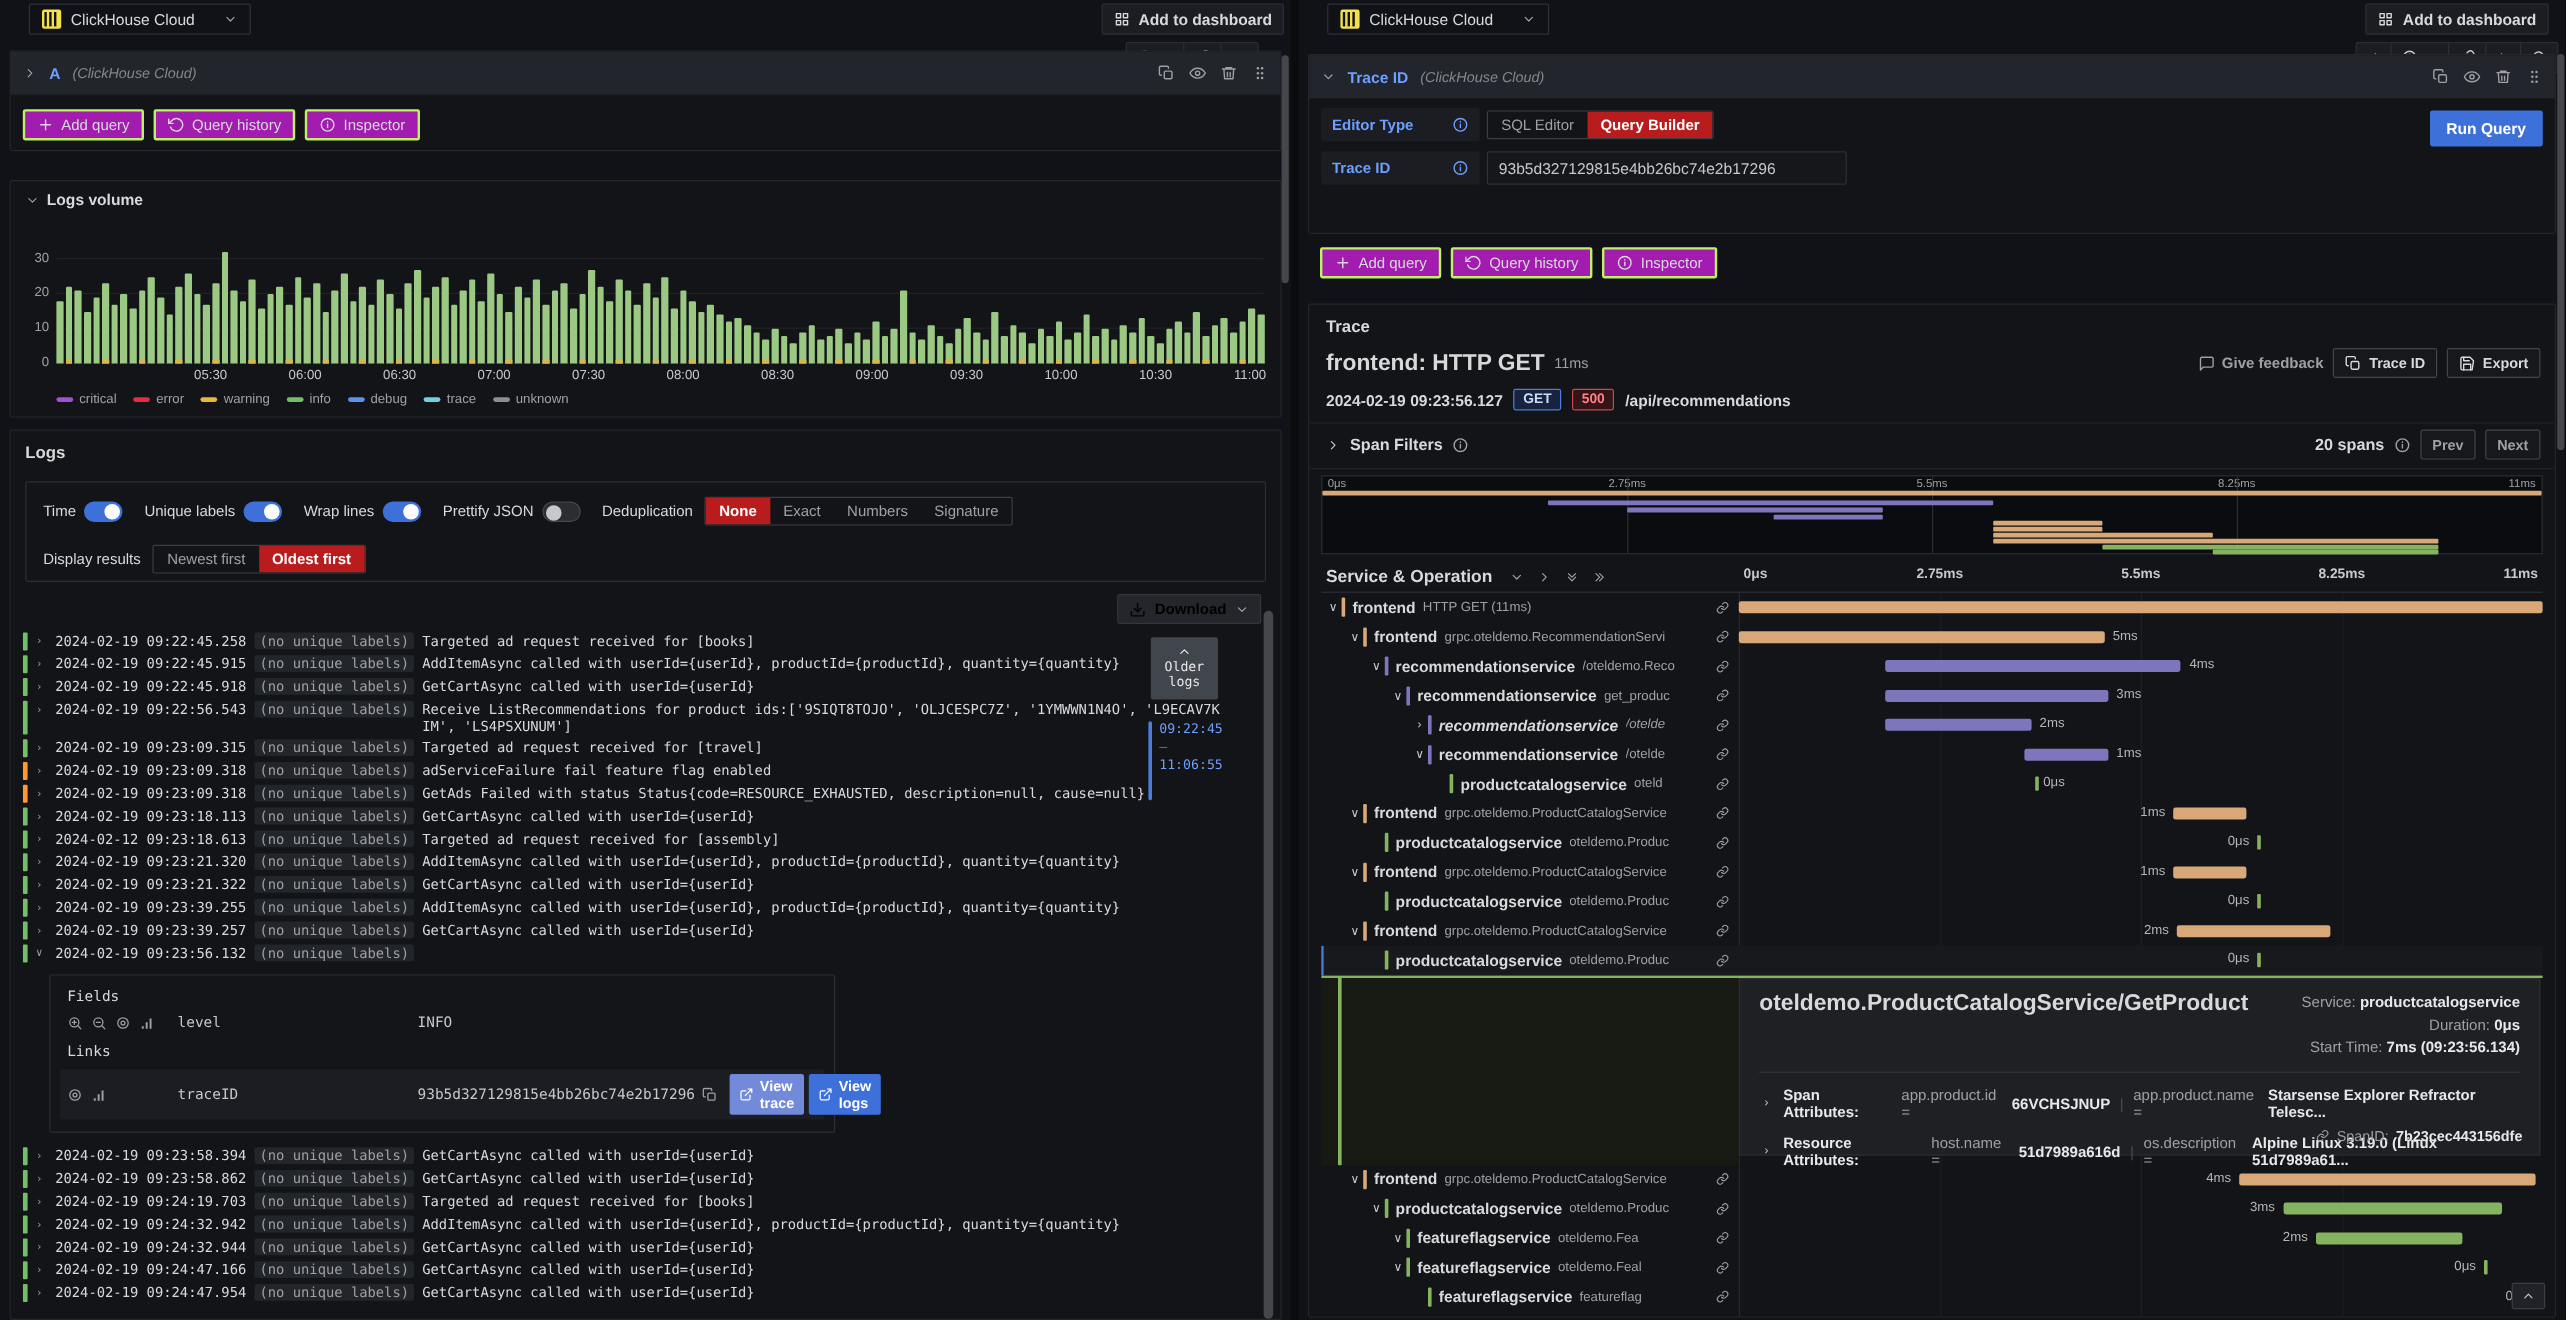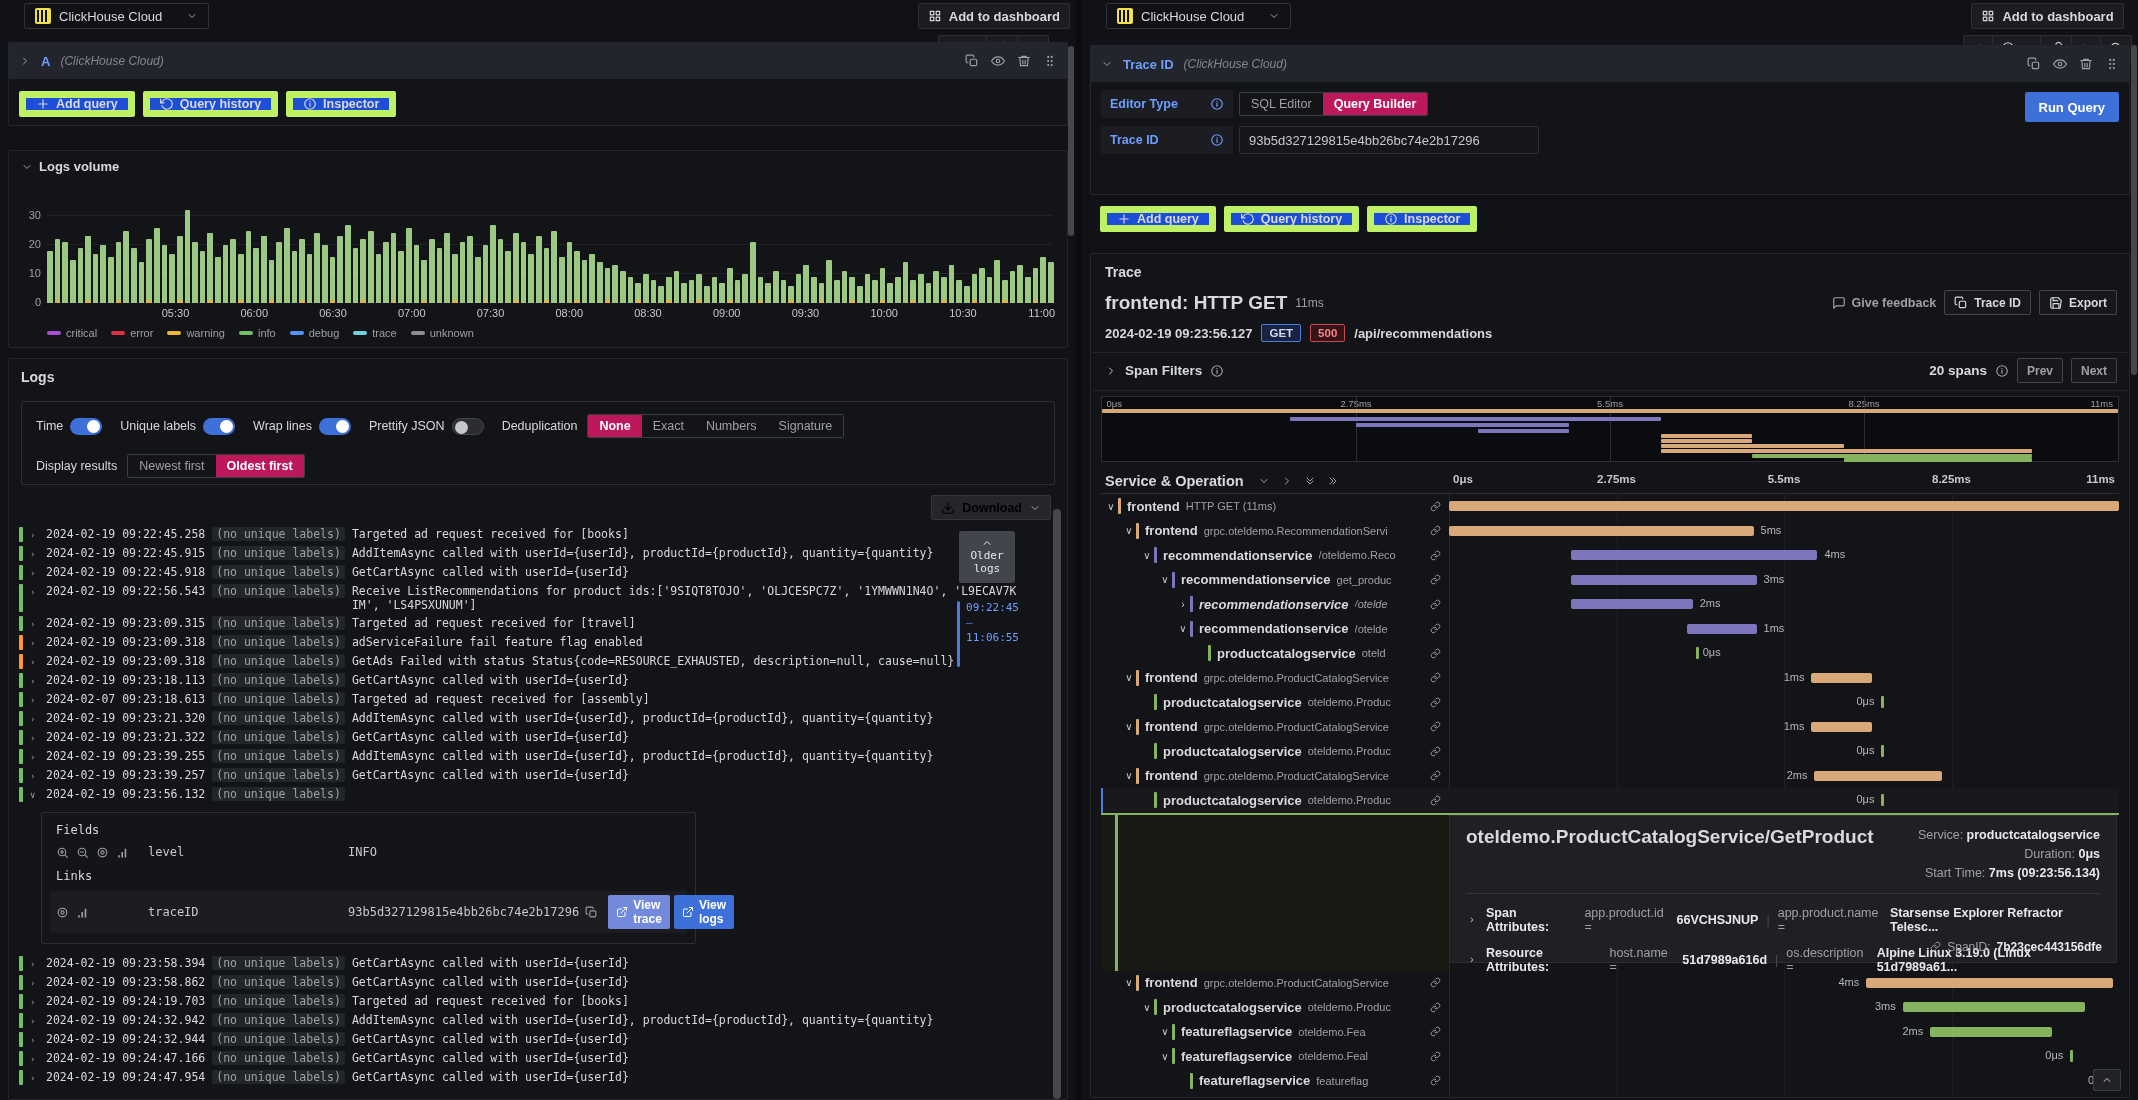--- a/index.html
+++ b/index.html
@@ -26,21 +26,21 @@
   .refresh .sep { width:1px; height:16px; background:rgba(255,255,255,.35); }
 
   
   .panel { position:absolute; left:8px; right:8px; border:1px solid #24262b; border-radius:2px; background:#121418; }
   .q-head { display:flex; align-items:center; gap:10px; height:36px; background:#22252b; padding:0 10px; font-size:13px; }
   .q-letter { color:#6e9fff; font-weight:700; }
   .q-ds { color:#85868c; font-style:italic; font-size:12px; }
   .q-icons { margin-left:auto; display:flex; gap:12px; color:#9fa0a5; }
   .q-icons .ic { cursor:pointer; }
   .toolbtns { display:flex; gap:8px; }
-  .tbtn { display:flex; align-items:center; gap:6px; height:26px; padding:0 10px; background:#1d4ed8; border:7px solid #bef264; border-radius:2px; color:#d8d9da; font-size:12.5px; font-weight:700; cursor:pointer; }
+  .tbtn { display:flex; align-items:center; gap:6px; height:26px; padding:0 10px; background:#a21caf; border:2px solid #bef264; border-radius:2px; color:#d8d9da; font-size:12.5px; font-weight:400; cursor:pointer; }
 
   
   .lv-title { position:absolute; top:8px; left:12px; font-size:13px; font-weight:700; display:flex; gap:6px; align-items:center; }
   .lv-title .c { color:#9fa0a5; font-size:10px; }
   .lv-plot { position:absolute; left:38px; right:14px; top:52px; height:100px; }
   .lv-grid { position:absolute; left:0; right:0; height:1px; background:#202226; }
   .lv-ylab { position:absolute; right:100%; margin-right:6px; transform:translateY(-6px); font-size:11px; color:#9fa0a5; }
   .lv-bars { position:absolute; left:0; right:0; bottom:0; top:0; display:flex; align-items:flex-end; gap:2px; }
   .lv-bar { flex:1 1 0; background:#9bc983; border-radius:1px 1px 0 0; position:relative; }
   .lv-bar .warn { position:absolute; left:0; right:0; bottom:0; height:3px; background:#d9b64a; }
@@ -54,21 +54,21 @@
   .logs-title { position:absolute; top:10px; left:12px; font-size:14px; font-weight:700; }
   .logs-controls { position:absolute; top:42px; left:12px; right:12px; height:84px; border:1px solid #2c2e33; border-radius:2px; }
   .ctrl-row { position:absolute; left:14px; right:14px; display:flex; align-items:center; gap:10px; font-size:12.5px; }
   .switch { width:32px; height:17px; border-radius:9px; background:#3d71d9; position:relative; cursor:pointer; flex:0 0 auto; }
   .switch i { position:absolute; top:2px; right:2px; width:13px; height:13px; border-radius:50%; background:#fff; }
   .switch.off { background:#2b2d32; border:1px solid #45474e; }
   .switch.off i { left:2px; right:auto; background:#c7c8cc; }
   .ctl { display:flex; align-items:center; gap:7px; margin-right:8px; }
   .seg { display:flex; border:1px solid #3a3d42; border-radius:2px; overflow:hidden; }
   .seg span { padding:4px 11px; font-size:12.5px; color:#9fa0a5; cursor:pointer; }
-  .seg span.on { background:#be185d; color:#fff; font-weight:700; }
+  .seg span.on { background:#b91c1c; color:#fff; font-weight:700; }
   .dl-btn { position:absolute; top:136px; right:16px; display:flex; align-items:center; gap:7px; height:25px; padding:0 9px; background:#24262c; border:1px solid #34363c; border-radius:2px; font-size:12.5px; font-weight:600; cursor:pointer; }
   .log-list { position:absolute; top:166px; left:10px; right:46px; bottom:0; overflow:hidden; font-size:11.5px; }
   .log-row { display:flex; gap:7px; padding:2px 0; align-items:flex-start; line-height:14px; cursor:pointer; }
   .lev { width:4px; align-self:stretch; border-radius:1px; flex:0 0 auto; }
   .lev.info { background:#73bf69; } .lev.warning { background:#ff9830; }
   .log-ch { color:#9fa0a5; font-size:9px; width:9px; flex:0 0 auto; padding-top:1px; }
   .log-ts { white-space:nowrap; color:#d8d9da; flex:0 0 auto; }
   .log-pill { white-space:nowrap; color:#9fa0a5; background:#22252a; border-radius:2px; padding:0 4px; flex:0 0 auto; }
   .log-msg { color:#d8d9da; word-break:break-all; }
   .older { position:absolute; top:6px; right:6px; width:56px; height:52px; background:#41454c; border-radius:2px; color:#e8e8ea; font-size:12px; text-align:center; padding-top:4px; cursor:pointer; z-index:4; }
@@ -705,21 +705,21 @@
           <div class="log-row">
             <span class="lev info"></span>
             <span class="log-ch">›</span>
             <span class="log-ts">2024-02-19 09:23:18.113</span>
             <span class="log-pill">(no unique labels)</span>
             <span class="log-msg">GetCartAsync called with userId={userId}</span>
           </div>
           <div class="log-row">
             <span class="lev info"></span>
             <span class="log-ch">›</span>
-            <span class="log-ts">2024-02-07 09:23:18.613</span>
+            <span class="log-ts">2024-02-12 09:23:18.613</span>
             <span class="log-pill">(no unique labels)</span>
             <span class="log-msg">Targeted ad request received for [assembly]</span>
           </div>
           <div class="log-row">
             <span class="lev info"></span>
             <span class="log-ch">›</span>
             <span class="log-ts">2024-02-19 09:23:21.320</span>
             <span class="log-pill">(no unique labels)</span>
             <span class="log-msg">AddItemAsync called with userId={userId}, productId={productId}, quantity={quantity}</span>
           </div>

